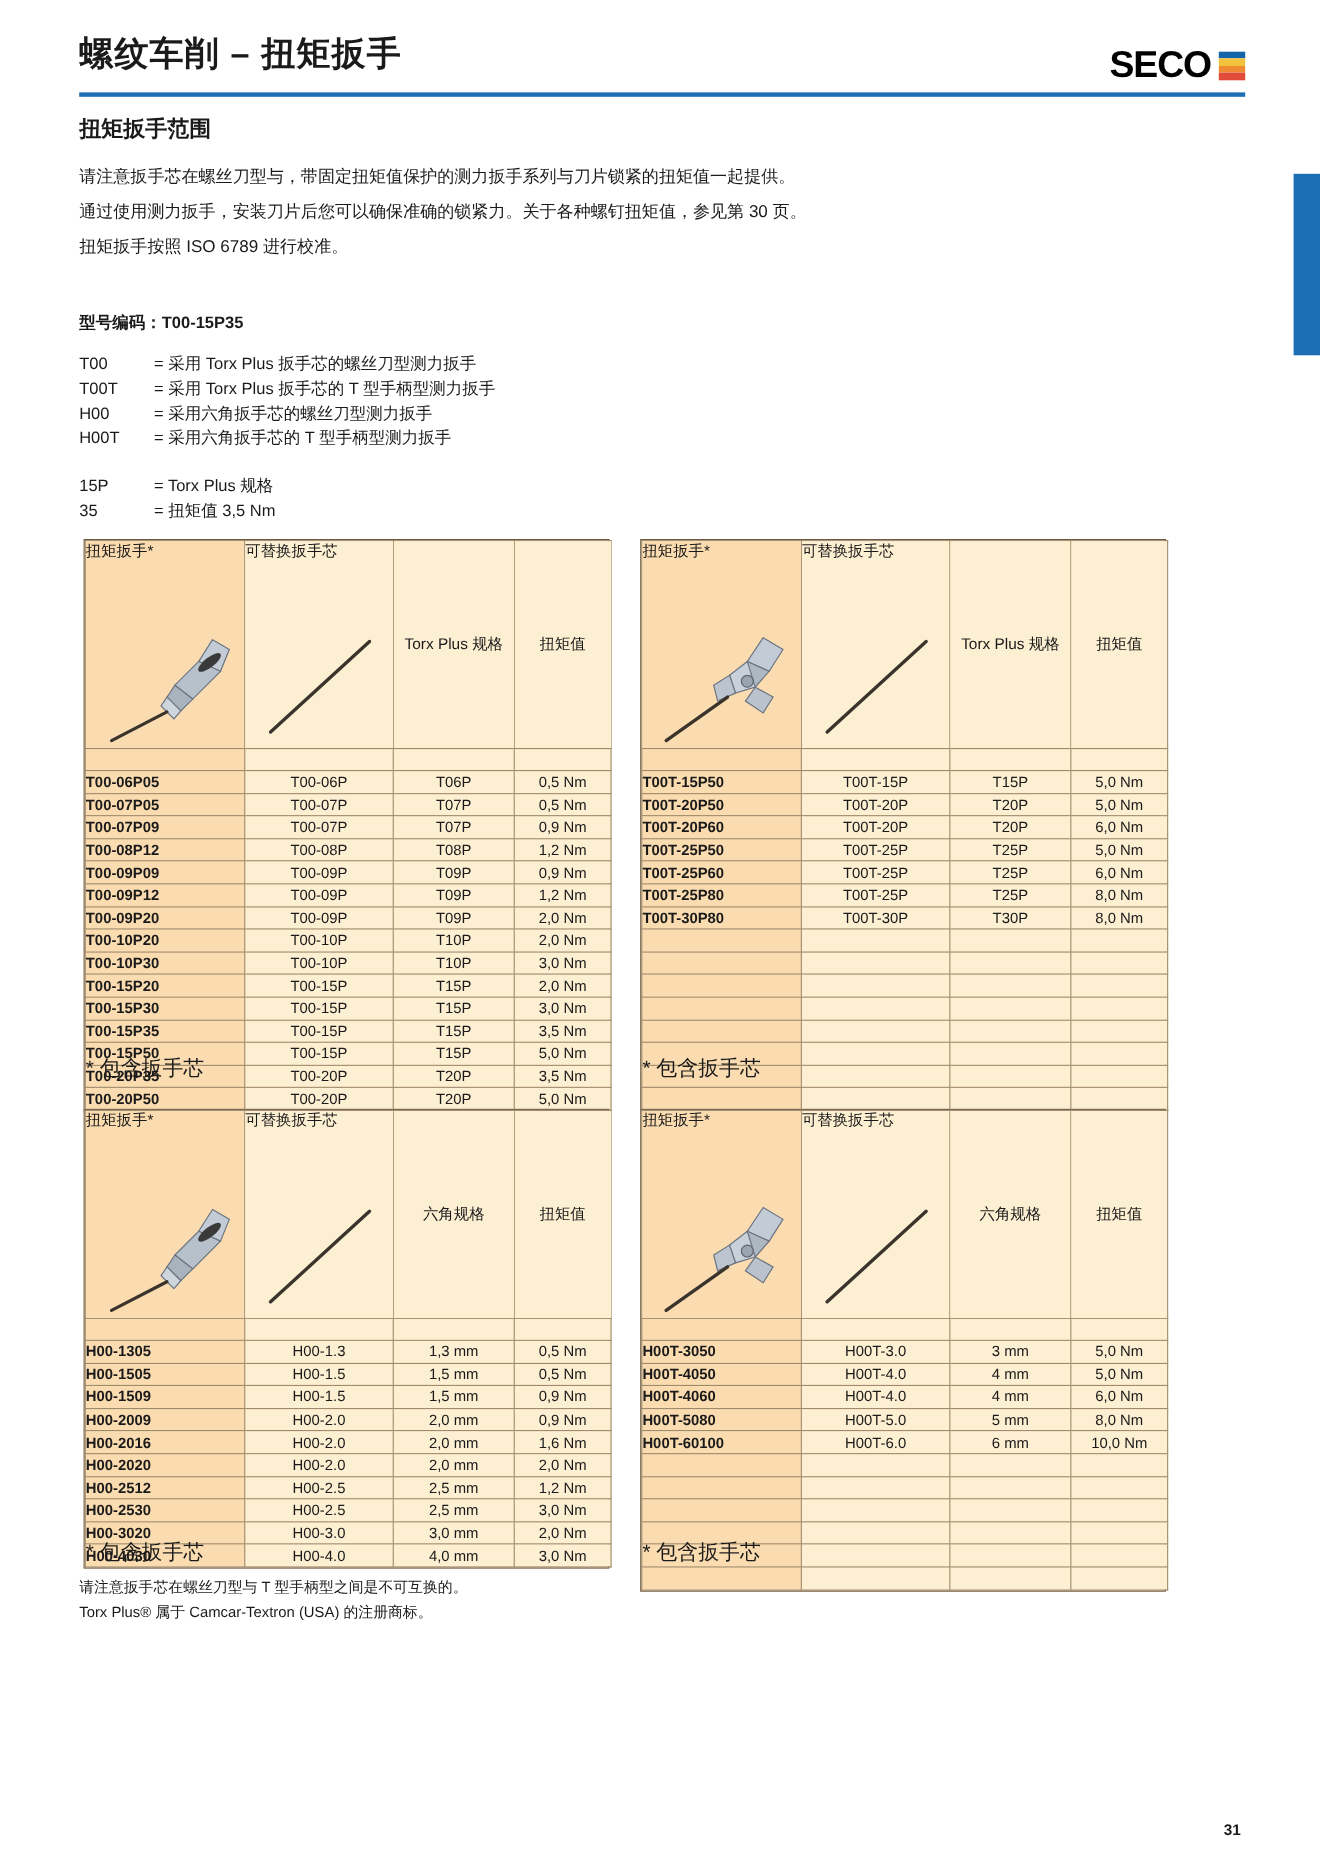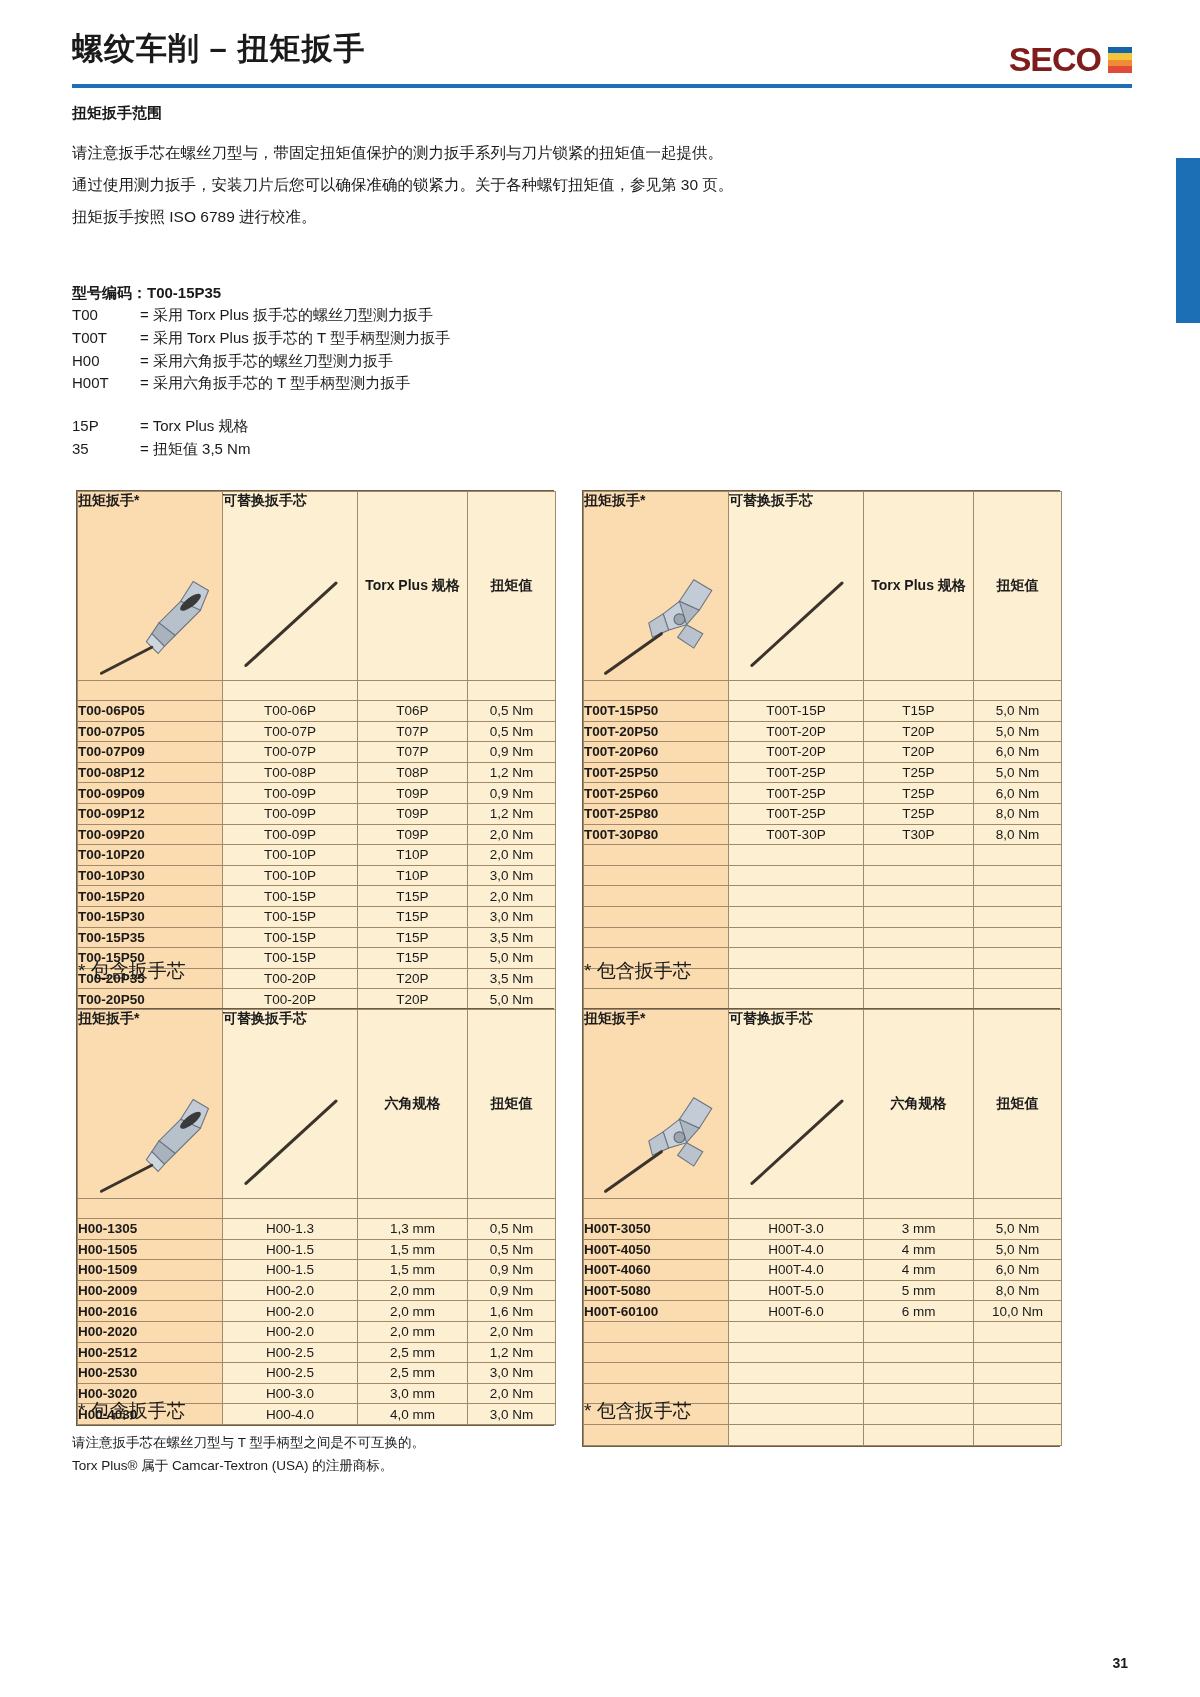--- a/index.html
+++ b/index.html
@@ -17,65 +17,65 @@
   .header { position: absolute; left: 72px; top: 30px; width: 1060px; }
   .page-title {
     font-size: 31px; font-weight: bold; letter-spacing: 1px;
     color: #1a1a1a; line-height: 1.2;
   }
   .logo-wrap {
     position: absolute; right: 0; top: 10px;
     display: flex; align-items: center; gap: 7px;
   }
   .logo-text {
-    font-size: 34px; font-weight: bold; color: #7f1d1d;
+    font-size: 34px; font-weight: bold; color: #000000;
     letter-spacing: -1px; font-family: "Liberation Sans", sans-serif;
   }
   .logo-mark { display: flex; flex-direction: column; width: 24px; height: 26px; }
   .logo-mark span { flex: 1 1 0; display: block; }
   .header-rule {
     position: absolute; left: 72px; top: 84px; width: 1060px; height: 4px;
     background: #1c6fb4;
   }
 
   
   .edge-tab {
     position: absolute; right: 0; top: 158px; width: 24px; height: 165px;
     background: #1c6fb4;
   }
 
   
   .intro { position: absolute; left: 72px; top: 104px; width: 860px; }
-  .sec-head { font-size: 15px; font-weight: bold; margin-bottom: 17px; }
+  .sec-head { font-size: 20px; font-weight: bold; margin-bottom: 17px; }
   .intro p { font-size: 15.5px; line-height: 1.62; margin-bottom: 7px; }
 
   
   .codekey { position: absolute; left: 72px; top: 284px; width: 700px; }
-  .codekey .ck-title { font-size: 15px; font-weight: bold; margin-bottom: 1px; }
+  .codekey .ck-title { font-size: 15px; font-weight: bold; margin-bottom: 17px; }
   .ck-row { display: flex; font-size: 15px; line-height: 1.52; }
   .ck-row .k { width: 68px; flex: 0 0 68px; }
   .ck-row .v { flex: 1; }
   .ck-gap { height: 20px; }
 
   
   .tbl {
     position: absolute;
     border: 1px solid #6d5a45;
     border-collapse: collapse;
     background: #fdefd2;
   }
   table.grid { border-collapse: collapse; width: 100%; table-layout: fixed; }
   table.grid td, table.grid th {
     border: 1px solid #a08a6c;
     padding: 0;
     background: #fdefd2;
   }
   .hdr-cell {
     vertical-align: top;
-    font-size: 14px; font-weight: bold;
+    font-size: 14px; font-weight: normal;
     padding: 9px 9px 0 9px;
     height: 189px;
     text-align: left;
     position: relative;
   }
   .hdr-cell.mid { vertical-align: middle; padding-top: 0; }
   .hdr-cell.c-first { background: #fbdcb0 !important; }
   .hdr-cell.c-center { text-align: center; margin-top: 29px; }
 
   td.datacell {

